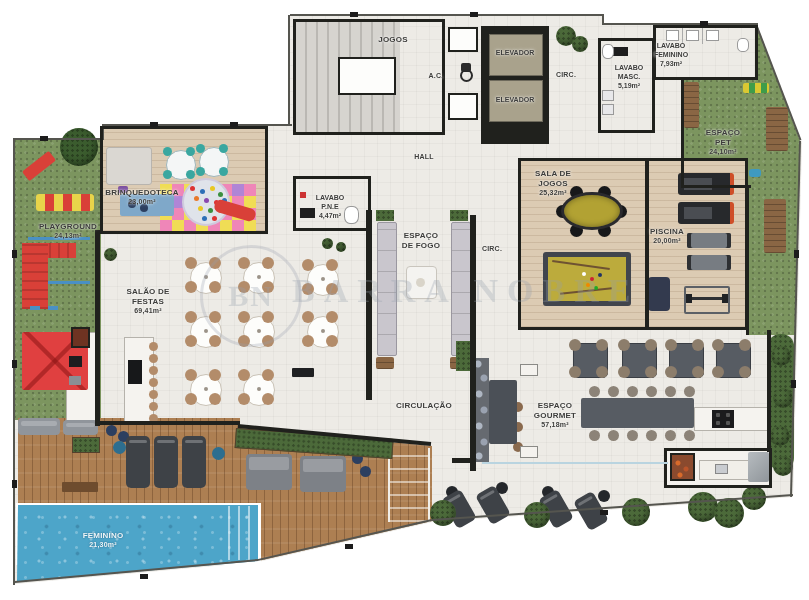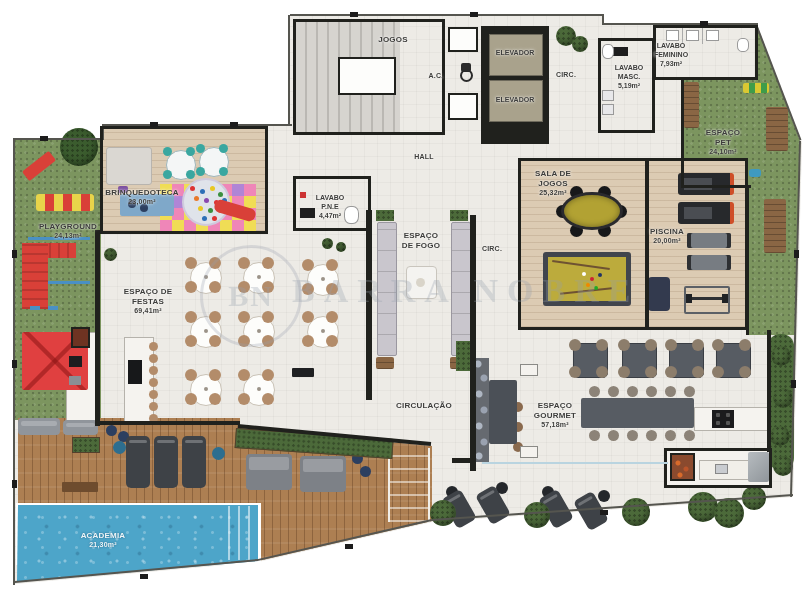--- a/index.html
+++ b/index.html
@@ -355,23 +355,23 @@
   <div class="abs lbl" style="left:68px;top:231px"><span>PLAYGROUND</span><span class="area">24,13m²</span></div>
   <div class="abs lbl" style="left:142px;top:197px"><span>BRINQUEDOTECA</span><span class="area">23,00m²</span></div>
   <div class="abs lbl tiny" style="left:330px;top:207px"><span>LAVABO
 P.N.E</span><span class="area">4,47m²</span></div>
   <div class="abs lbl" style="left:421px;top:241px"><span>ESPAÇO
 DE FOGO</span></div>
   <div class="abs lbl small" style="left:492px;top:249px"><span>CIRC.</span></div>
   <div class="abs lbl" style="left:553px;top:183px"><span>SALA DE
 JOGOS</span><span class="area">25,32m²</span></div>
   <div class="abs lbl" style="left:667px;top:236px"><span>PISCINA</span><span class="area">20,00m²</span></div>
-  <div class="abs lbl" style="left:148px;top:301px"><span>ESPAÇO DE
+  <div class="abs lbl" style="left:148px;top:301px"><span>SALÃO DE
 FESTAS</span><span class="area">69,41m²</span></div>
   <div class="abs lbl" style="left:424px;top:406px"><span>CIRCULAÇÃO</span></div>
   <div class="abs lbl" style="left:555px;top:415px"><span>ESPAÇO
 GOURMET</span><span class="area">57,18m²</span></div>
-  <div class="abs lbl light" style="left:103px;top:540px"><span>ACADEMIA</span><span class="area">21,30m²</span></div>
+  <div class="abs lbl light" style="left:103px;top:540px"><span>FEMININO</span><span class="area">21,30m²</span></div>
 
   <div class="abs wm wm-circle">BN</div>
   <div class="abs wm wm-text">BARRA NOBRE</div>
 
 </div>
 
 </body></html>

